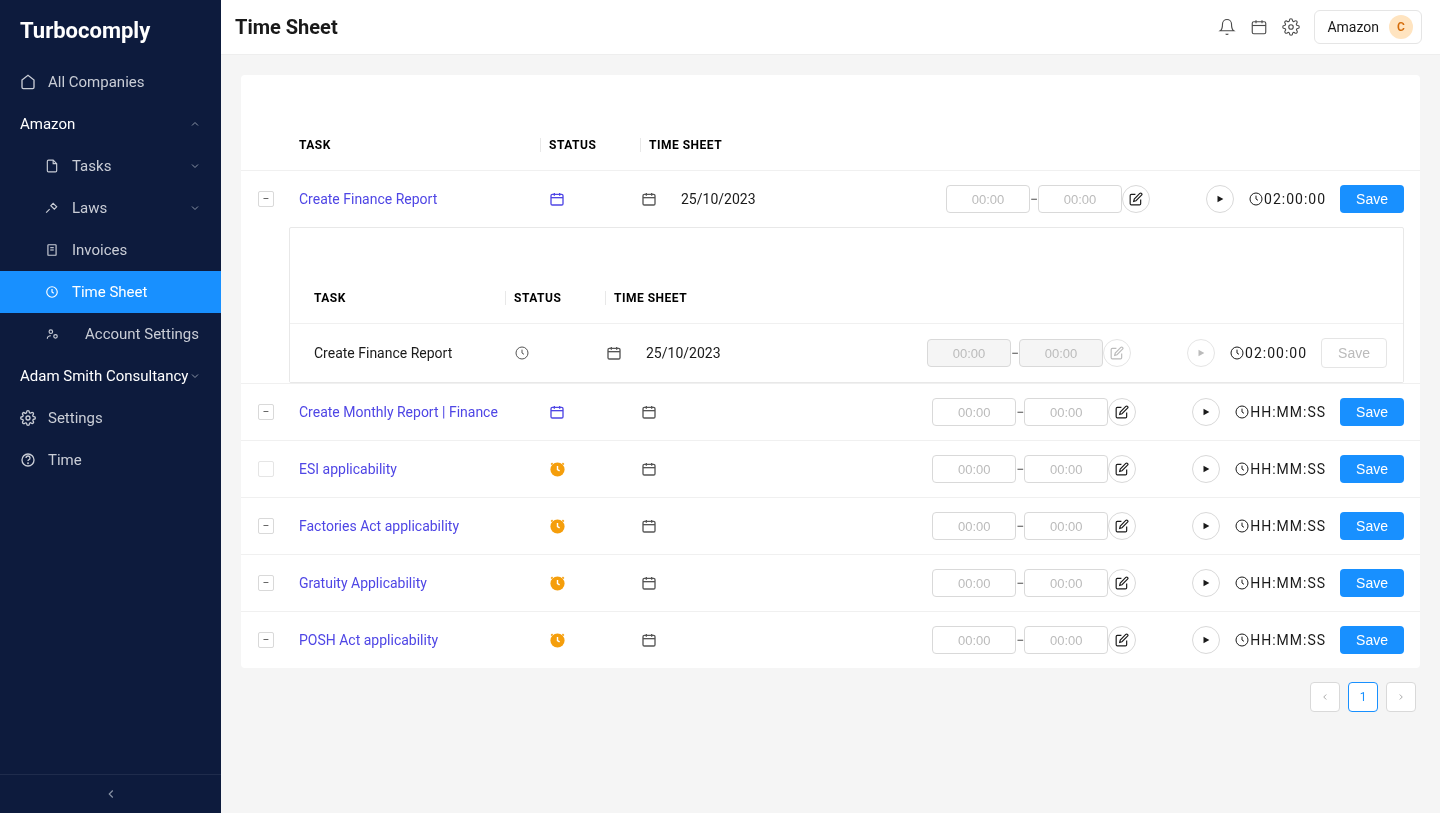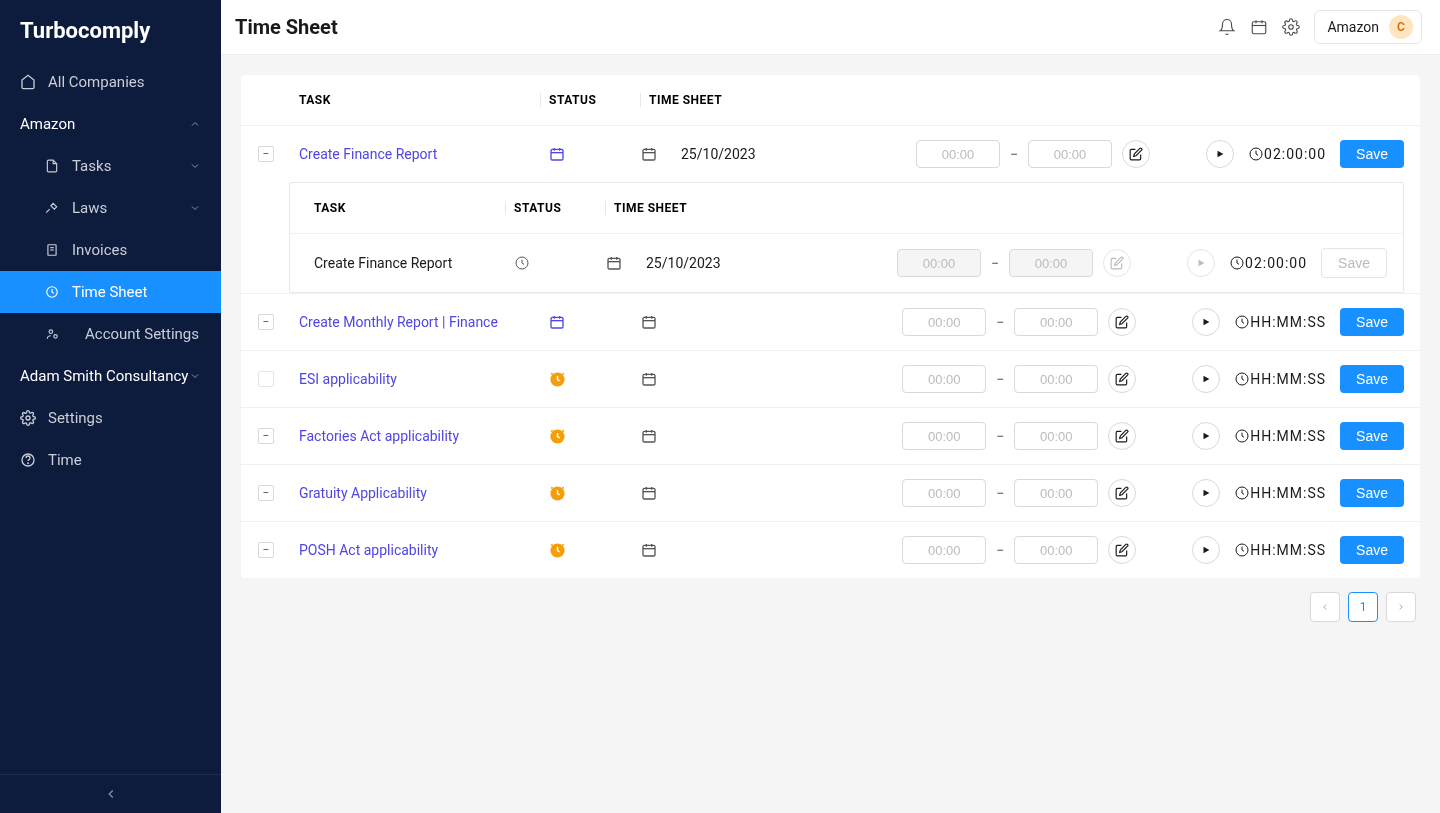--- a/index.html
+++ b/index.html
@@ -24,40 +24,40 @@
     .page-title { font-size: 20px; font-weight: 700; }
     .header-right { display: flex; align-items: center; gap: 14px; }
     .header-icon { width: 18px; height: 18px; color: #4a4a4a; cursor: pointer; }
     .user-pill { display: flex; align-items: center; gap: 10px; border: 1px solid #e5e5e5; border-radius: 6px; padding: 4px 8px 4px 12px; cursor: pointer; }
     .avatar { width: 24px; height: 24px; border-radius: 50%; background: #ffe4c0; color: #d46b08; font-size: 12px; display: flex; align-items: center; justify-content: center; font-weight: 600; }
 
     
     .content { padding: 20px; }
     .card { background: #fff; border-radius: 4px; }
     .thead, .subhead { display: grid; grid-template-columns: 50px 250px 100px 1fr; padding: 18px 0; font-size: 12px; letter-spacing: 0.5px; font-weight: 700; color: #000; }
-    .thead > div, .subhead > div { padding: 0 8px; }
+    .thead > div, .subhead > div { padding: 0 8px; margin-top: 45px; }
     .thead .col-task { border-right: 1px solid #e8e8e8; }
     .thead .col-status { border-right: 1px solid #e8e8e8; }
     .row { display: grid; grid-template-columns: 50px 250px 100px 1fr; align-items: center; padding: 14px 0; border-top: 1px solid #f0f0f0; }
     .row.sub { background: #fff; padding-left: 48px; grid-template-columns: 200px 100px 1fr; border-top: none; }
     .subhead { padding-left: 56px; grid-template-columns: 200px 100px 1fr; border-top: 1px solid #f0f0f0; }
     .subhead .col-task { border-right: 1px solid #e8e8e8; }
     .subhead .col-status { border-right: 1px solid #e8e8e8; }
     .expander { display: flex; align-items: center; justify-content: center; }
     .expander-box { width: 16px; height: 16px; border: 1px solid #d9d9d9; border-radius: 2px; display: flex; align-items: center; justify-content: center; font-size: 12px; color: #555; line-height: 1; cursor: pointer; }
     .task-link { color: #4f46e5; cursor: pointer; padding-left: 8px; }
     .task-text { padding-left: 8px; }
     .status-cell { padding-left: 8px; }
     .status-icon { width: 18px; height: 18px; }
     .status-icon.cal { color: #4f46e5; }
     .status-icon.clock { color: #f59e0b; }
     .status-icon.plain { color: #555; }
     .timesheet { display: flex; align-items: center; gap: 16px; padding-right: 16px; }
     .ts-left { display: flex; align-items: center; gap: 24px; flex: 0 0 auto; }
-    .ts-mid { display: flex; align-items: center; gap: 10px; margin-left: auto; justify-content: space-between; }
+    .ts-mid { display: flex; align-items: center; margin-left: auto; justify-content: space-between; }
     .ts-input { width: 84px; height: 28px; border: 1px solid #d9d9d9; border-radius: 4px; text-align: center; font-size: 13px; color: #333; }
     .ts-input::placeholder { color: #bbb; }
     .ts-dash { color: #555; }
     .icon-btn { width: 28px; height: 28px; border: 1px solid #d9d9d9; border-radius: 50%; display: flex; align-items: center; justify-content: center; cursor: pointer; background: #fff; }
     .ts-right { display: flex; align-items: center; gap: 14px; margin-left: 40px; }
     .duration { display: flex; align-items: flex-end; gap: 0; font-weight: 400; letter-spacing: 1px; }
     .save-btn { background: #1890ff; color: #fff; border: none; border-radius: 4px; padding: 6px 16px; font-size: 14px; cursor: pointer; }
     .save-btn.disabled { background: #fff; color: #bbb; border: 1px solid #e5e5e5; }
     .icon-btn.disabled { color: #bbb; border-color: #e5e5e5; cursor: default; }
     .ts-input.disabled { background: #f5f5f5; color: #bbb; }

